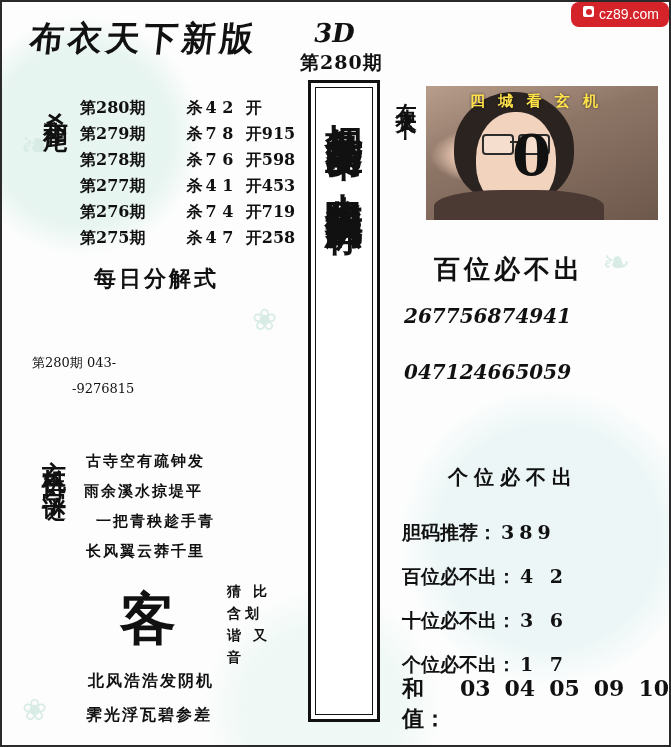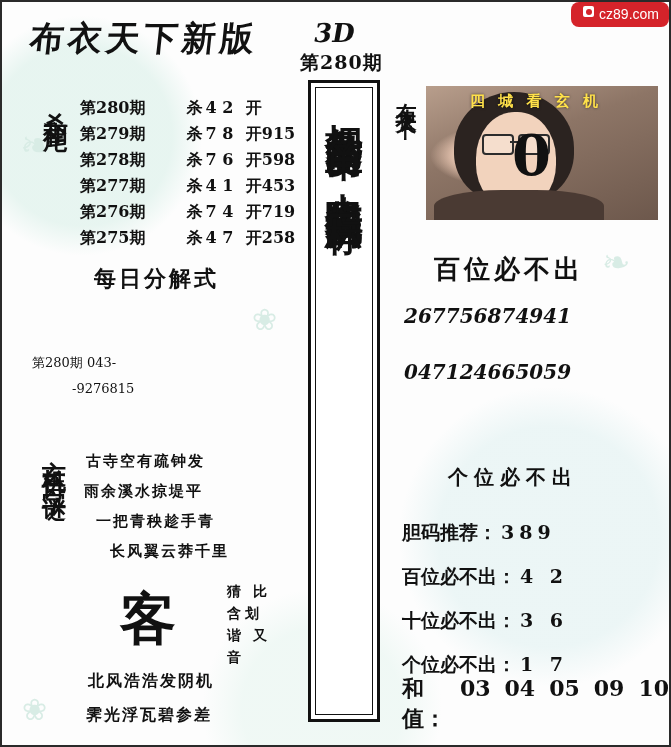--- a/index.html
+++ b/index.html
@@ -100,22 +100,22 @@
     position:absolute;left:34px;top:440px;
     font-family:"DejaVu Serif",serif;font-weight:bold;font-size:24px;color:#111;
     line-height:37px;text-align:center;width:34px;
   }
   .poem{
     position:absolute;left:84px;top:444px;
     font-family:"DejaVu Serif",serif;font-weight:bold;font-size:15px;color:#111;
     line-height:30px;letter-spacing:2px;
   }
   .poem div:nth-child(2){margin-left:-2px;}
-  .poem div:nth-child(3){margin-left:10px;}
-  .poem div:nth-child(4){margin-left:24px;}
+  .poem div:nth-child(3){margin-left:10px;text-align:right;}
+  .poem div:nth-child(4){margin-left:0;}
 
   .big-char{
     position:absolute;left:118px;top:580px;
     font-family:"DejaVu Serif",serif;font-weight:bold;font-size:56px;color:#111;
   }
   .guess{
     position:absolute;left:225px;top:578px;
     font-family:"DejaVu Serif",serif;font-weight:bold;font-size:14px;color:#111;
     line-height:22px;
   }

